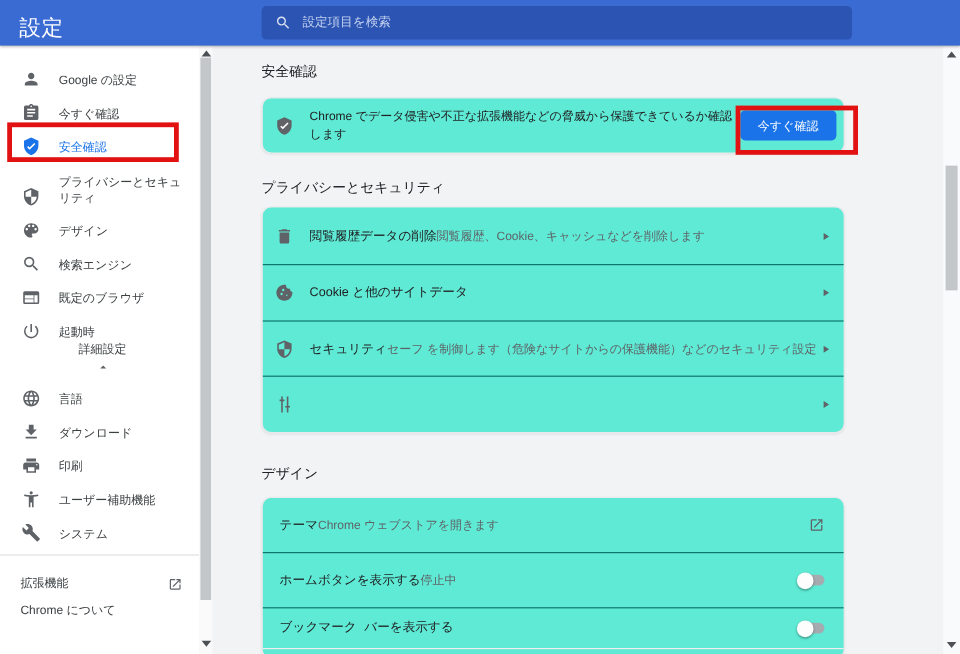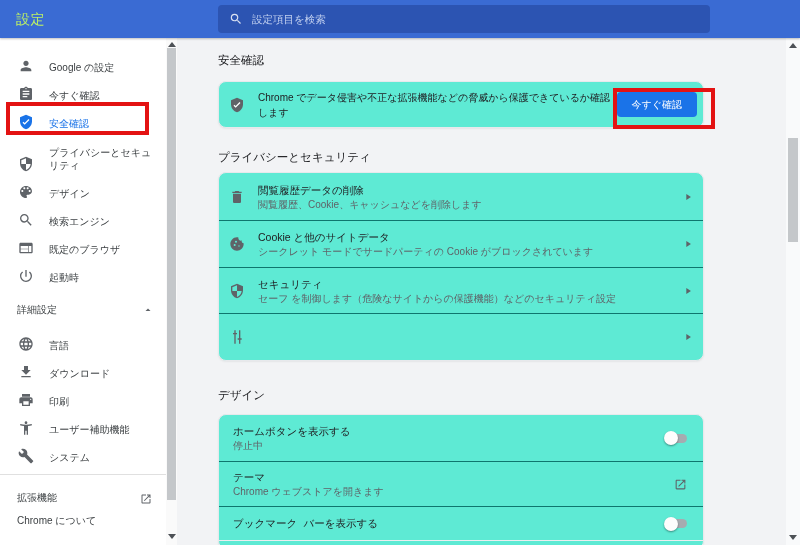--- a/index.html
+++ b/index.html
@@ -9,37 +9,37 @@
     --highlight-red:#e31212;
     --page-bg:#f2f3f5;
   }
   *{box-sizing:border-box;margin:0;padding:0;}
   html,body{background:#888;}
   body{font-family:"Liberation Sans","DejaVu Sans",sans-serif;}
   .screen{position:relative;width:800px;height:545px;overflow:hidden;background:var(--page-bg);margin:0 auto;}
 
   
   .topbar{position:absolute;left:0;top:0;width:800px;height:38px;background:var(--header-blue);box-shadow:0 1px 2px rgba(0,0,0,.25);z-index:5;}
-  .topbar-title{position:absolute;left:16px;top:11px;font-size:14px;color:#bef264;letter-spacing:.5px;}
+  .topbar-title{position:absolute;left:16px;top:11px;font-size:18px;color:#ffffff;letter-spacing:.5px;}
   .searchbox{position:absolute;left:218px;top:5px;width:492px;height:28px;background:var(--search-blue);border-radius:4px;display:flex;align-items:center;padding-left:11px;}
   .searchbox .sicon{width:14px;height:14px;display:inline-flex;}
   .searchbox .sicon svg{width:100%;height:100%;fill:rgba(255,255,255,.82);}
   .search-input{flex:1;background:transparent;border:none;outline:none;margin-left:9px;font-size:10.5px;color:#fff;font-family:inherit;}
   .search-input::placeholder{color:#c3d1f0;opacity:1;}
 
   
   .sidebar{position:absolute;left:0;top:38px;width:166px;height:507px;background:#fff;padding-top:8px;z-index:2;}
   .nav-item{height:28px;display:flex;align-items:flex-end;padding-left:18px;cursor:pointer;}
   .nav-item.two-line{height:42px;}
   .nav-item .ic{width:16px;height:16px;flex:0 0 16px;display:inline-flex;}
   .nav-item .ic svg{width:100%;height:100%;fill:#5f6368;}
   .nav-item .lbl{margin-left:15px;font-size:10px;line-height:13px;color:#3c4043;max-width:112px;}
   .nav-item.selected .lbl{color:var(--accent-blue);}
   .nav-item.selected .ic svg{fill:var(--accent-blue);}
-  .nav-section{margin-top:12px;height:28px;display:flex;align-items:center;justify-content:space-between;padding:0 12px 0 17px;cursor:pointer;}
+  .nav-section{margin-top:0;height:28px;display:flex;align-items:center;justify-content:space-between;padding:0 12px 0 17px;cursor:pointer;flex-direction:column;}
   .nav-section .lbl{font-size:10px;color:#3c4043;}
   .nav-section .caret{width:12px;height:12px;display:inline-flex;}
   .nav-section .caret svg{width:100%;height:100%;fill:#5f6368;}
   .nav-divider{margin-top:10px;height:1px;background:#e0e0e0;}
   .nav-ext{height:30px;display:flex;align-items:flex-end;justify-content:space-between;padding:4px 14px 0 17px;cursor:pointer;}
   .nav-ext .lbl{font-size:10px;color:#3c4043;}
   .nav-ext .ic{width:12px;height:12px;display:inline-flex;}
   .nav-ext .ic svg{width:100%;height:100%;fill:#5f6368;}
   .nav-about{margin-top:2px;height:28px;display:flex;align-items:center;padding-left:17px;font-size:10px;color:#3c4043;cursor:pointer;}
 
@@ -63,21 +63,21 @@
   .safety-card .ic{width:16px;height:16px;flex:0 0 16px;display:inline-flex;}
   .safety-card .ic svg{width:100%;height:100%;fill:#5f6368;}
   .safety-text{margin-left:13px;width:356px;font-size:10px;line-height:15px;color:#202124;}
   .primary-btn{margin-left:auto;height:25px;padding:0 15px;background:var(--accent-blue);color:#fff;border:none;border-radius:4px;font-size:10px;font-family:inherit;cursor:pointer;white-space:nowrap;}
   .privacy-card{margin-top:7px;}
   .design-card{margin-top:11px;}
   .row{display:flex;align-items:center;padding:0 10px 0 10px;}
   .row + .row{border-top:1px solid #0f766e;}
   .row .ic{width:16px;height:16px;flex:0 0 16px;display:inline-flex;}
   .row .ic svg{width:100%;height:100%;fill:#5f6368;}
-  .row-text{margin-left:13px;display:flex;flex-direction:column;justify-content:center;}
+  .row-text{margin-left:13px;display:flex;flex-direction:row;justify-content:center;align-items:flex-end;}
   .row-title{font-size:10.5px;line-height:14px;color:#202124;}
   .row-sub{font-size:10px;line-height:13px;color:#5f6368;margin-top:1px;}
   .row .chev{margin-left:auto;width:10px;height:10px;display:inline-flex;}
   .row .chev svg{width:100%;height:100%;fill:#5f6368;}
   .row.h47{height:47px;} .row.h46{height:46px;} .row.h45{height:45px;} .row.h34{height:34px;}
   .design-card .row{padding-left:14px;padding-right:16px;}
   .launch-ctl{margin-left:auto;width:13px;height:13px;display:inline-flex;}
   .launch-ctl svg{width:100%;height:100%;fill:#5f6368;}
   .toggle{margin-left:auto;position:relative;width:23px;height:14px;cursor:pointer;}
   .toggle .track{position:absolute;left:3px;top:2.5px;width:20px;height:9px;border-radius:5px;background:#a6abb0;}
@@ -278,21 +278,20 @@
           </span>
       </div>
       <div class="row h47">
         <span class="ic">
             <svg viewBox="0 0 24 24">
               <path d="M21.95 10.99c-1.79-.03-3.7-1.95-2.68-4.22-2.97 1-5.78-1.59-5.19-4.56C6.95.71 2 6.58 2 12c0 5.52 4.48 10 10 10s10-4.48 10-10c0-.35-.02-.68-.05-1.01zM8.5 15a1.5 1.5 0 1 1 0-3 1.5 1.5 0 0 1 0 3zm2-5A1.5 1.5 0 1 1 10.5 7a1.5 1.5 0 0 1 0 3zm4.5 6a1 1 0 1 1 0-2 1 1 0 0 1 0 2z"></path>
             </svg>
           </span>
         <span class="row-text">
           <span class="row-title">Cookie と他のサイトデータ</span>
-          <span class="row-sub">シークレット モードでサードパーティの Cookie がブロックされています</span>
         </span>
         <span class="chev">
             <svg viewBox="0 0 24 24">
               <path d="M8 5v14l11-7z"></path>
             </svg>
           </span>
       </div>
       <div class="row h46">
         <span class="ic">
             <svg viewBox="0 0 24 24">
@@ -318,39 +317,39 @@
         <span class="chev">
             <svg viewBox="0 0 24 24">
               <path d="M8 5v14l11-7z"></path>
             </svg>
           </span>
       </div>
     </div>
 
     <h2 class="section-h h-design">デザイン</h2>
     <div class="card design-card">
+      <div class="row h45">
+        <span class="row-text" style="margin-left:0;">
+          <span class="row-title">テーマ</span>
+          <span class="row-sub">Chrome ウェブストアを開きます</span>
+        </span>
+        <span class="launch-ctl">
+            <svg viewBox="0 0 24 24">
+              <path d="M19 19H5V5h7V3H5c-1.11 0-2 .9-2 2v14c0 1.1.89 2 2 2h14c1.1 0 2-.9 2-2v-7h-2v7zM14 3v2h3.59l-9.83 9.83 1.41 1.41L19 6.41V10h2V3h-7z"></path>
+            </svg>
+          </span>
+      </div>
       <div class="row h46">
         <span class="row-text" style="margin-left:0;">
           <span class="row-title">ホームボタンを表示する</span>
           <span class="row-sub">停止中</span>
         </span>
         <span class="toggle">
             <span class="track"></span>
             <span class="knob"></span>
-          </span>
-      </div>
-      <div class="row h45">
-        <span class="row-text" style="margin-left:0;">
-          <span class="row-title">テーマ</span>
-          <span class="row-sub">Chrome ウェブストアを開きます</span>
-        </span>
-        <span class="launch-ctl">
-            <svg viewBox="0 0 24 24">
-              <path d="M19 19H5V5h7V3H5c-1.11 0-2 .9-2 2v14c0 1.1.89 2 2 2h14c1.1 0 2-.9 2-2v-7h-2v7zM14 3v2h3.59l-9.83 9.83 1.41 1.41L19 6.41V10h2V3h-7z"></path>
-            </svg>
           </span>
       </div>
       <div class="row h34">
         <span class="row-text" style="margin-left:0;font-family:Liberation Mono, monospace;">
           <span class="row-title">ブックマーク バーを表示する</span>
         </span>
         <span class="toggle">
             <span class="track"></span>
             <span class="knob"></span>
           </span>

